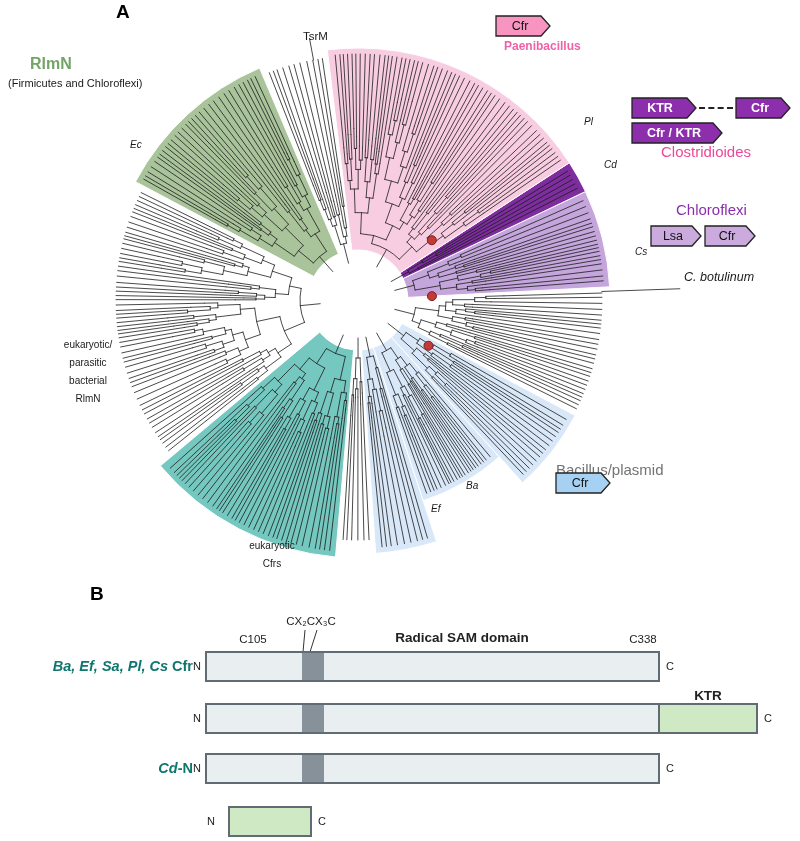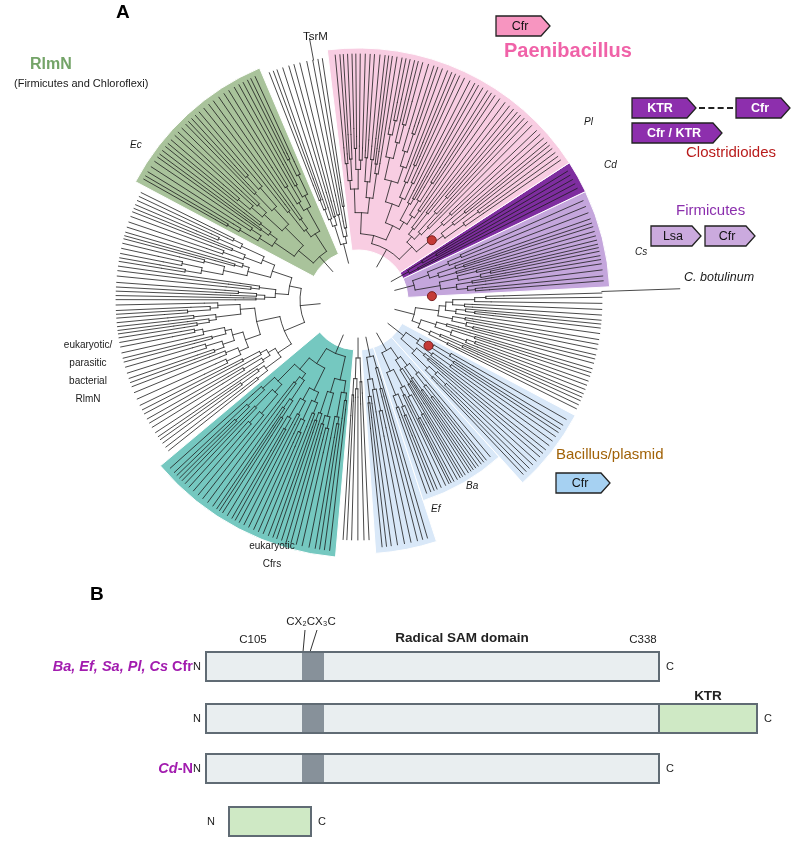--- a/index.html
+++ b/index.html
@@ -12,21 +12,21 @@
   .ctr { transform:translateX(-50%); text-align:center; }
   .gene-arrow { position:absolute; overflow:visible; }
   .gene-arrow text { font-size:12.5px; font-family:"Liberation Sans","DejaVu Sans",sans-serif; }
   .t-dark { fill:#111; }
   .t-light { fill:#fff; font-weight:bold; }
   .dashes { position:absolute; border-top:2px dashed #222; }
   .bar { position:absolute; height:31px; background:#e9eef0; border:2px solid #606b74; }
   .motif { position:absolute; left:95px; top:0; width:22px; height:27px; background:#87919a; }
   .ktr-box { position:absolute; height:31px; background:#cfe9c5; border:2px solid #606b74; }
   .nc { position:absolute; font-size:11px; color:#222; }
-  .row-label { position:absolute; left:0; width:193px; text-align:right; font-weight:bold; font-size:14.5px; color:#a21caf; white-space:nowrap; }
+  .row-label { position:absolute; left:0; width:193px; text-align:right; font-weight:bold; font-size:14.5px; color:#0f766e; white-space:nowrap; }
   .ann { position:absolute; font-size:11.5px; color:#222; white-space:nowrap; }
 </style>
 </head>
 <body>
 
 <div id="fig">
 
   <svg id="tree-svg" width="800" height="600" style="position:absolute;left:0;top:0">
       <g>
         <path d="M338.4634435755363 253.97475732737797 L259.53575562070307 68.03277692998503 A252 252 0 0 0 135.49720659955045 181.69316617795545 L313.85262035705364 276.52642186070545 A50 50 0 0 1 338.4634435755363 253.97475732737797 Z" fill="#a9c39b" stroke="#fff" stroke-width="1"></path>
@@ -1193,51 +1193,51 @@
       <circle cx="431.82886633841224" cy="240.21456285026545" r="4.5" fill="#c43a37" stroke="#7c1f1f" stroke-width="1"></circle>
       <circle cx="431.89858557183845" cy="296.12713923802215" r="4.5" fill="#c43a37" stroke="#7c1f1f" stroke-width="1"></circle>
       <circle cx="428.4483277074156" cy="345.7496789412623" r="4.5" fill="#c43a37" stroke="#7c1f1f" stroke-width="1"></circle>
     </svg>
 
   <div class="lbl panel-letter" style="left:116px;top:1px">A</div>
 
   <div class="lbl" style="left:303px;top:30px;font-size:11.5px">TsrM</div>
 
   <div class="lbl" style="left:30px;top:55px;font-size:16px;font-weight:bold;color:#74a468">RlmN</div>
-  <div class="lbl" style="left:14px;top:77px;font-size:11px">(Firmicutes and Chloroflexi)</div>
+  <div class="lbl" style="left:8px;top:77px;font-size:11px">(Firmicutes and Chloroflexi)</div>
 
   <div class="lbl italic" style="left:130px;top:139px">Ec</div>
 
-  <div class="lbl" style="left:504px;top:39px;font-size:20px;font-weight:600;color:#f062a8">Paenibacillus</div>
+  <div class="lbl" style="left:504px;top:39px;font-size:12px;font-weight:600;color:#f062a8">Paenibacillus</div>
 
   <div class="lbl italic" style="left:584px;top:116px">Pl</div>
   <div class="lbl italic" style="left:604px;top:159px">Cd</div>
 
-  <div class="lbl" style="left:686px;top:143px;font-size:15px;color:#b91c1c">Clostridioides</div>
-  <div class="lbl" style="left:676px;top:201px;font-size:15px;color:#8b2fad">Firmicutes</div>
+  <div class="lbl" style="left:661px;top:143px;font-size:15px;color:#ec4899">Clostridioides</div>
+  <div class="lbl" style="left:676px;top:201px;font-size:15px;color:#8b2fad">Chloroflexi</div>
 
   <div class="lbl italic" style="left:635px;top:246px">Cs</div>
   <div class="lbl italic" style="left:684px;top:270px;font-size:12.5px">C. botulinum</div>
 
   <div class="lbl ctr" style="left:88px;top:336px;line-height:18px">
     <div>eukaryotic/</div>
     <div>parasitic</div>
     <div>bacterial</div>
     <div>RlmN</div>
   </div>
 
   <div class="lbl ctr" style="left:272px;top:537px;line-height:18px">
     <div>eukaryotic</div>
     <div>Cfrs</div>
   </div>
 
   <div class="lbl italic" style="left:466px;top:480px">Ba</div>
   <div class="lbl italic" style="left:431px;top:503px">Ef</div>
 
-  <div class="lbl" style="left:556px;top:445px;font-size:15px;color:#a16207">Bacillus/plasmid</div>
+  <div class="lbl" style="left:556px;top:461px;font-size:15px;color:#737373">Bacillus/plasmid</div>
 
   <svg class="gene-arrow" style="left:495px;top:15px" width="56" height="22">
     <polygon points="1,1 46,1 55,11 46,21 1,21" stroke="#222" stroke-width="1.3" fill="#f795c0"></polygon>
     <text x="25" y="15" text-anchor="middle" class="t-dark">Cfr</text>
   </svg>
 
   <svg class="gene-arrow" style="left:631px;top:97px" width="66" height="22">
     <polygon points="1,1 56,1 65,11 56,21 1,21" stroke="#222" stroke-width="1.3" fill="#8d2fad"></polygon>
     <text x="29" y="15" text-anchor="middle" class="t-light">KTR</text>
   </svg>

